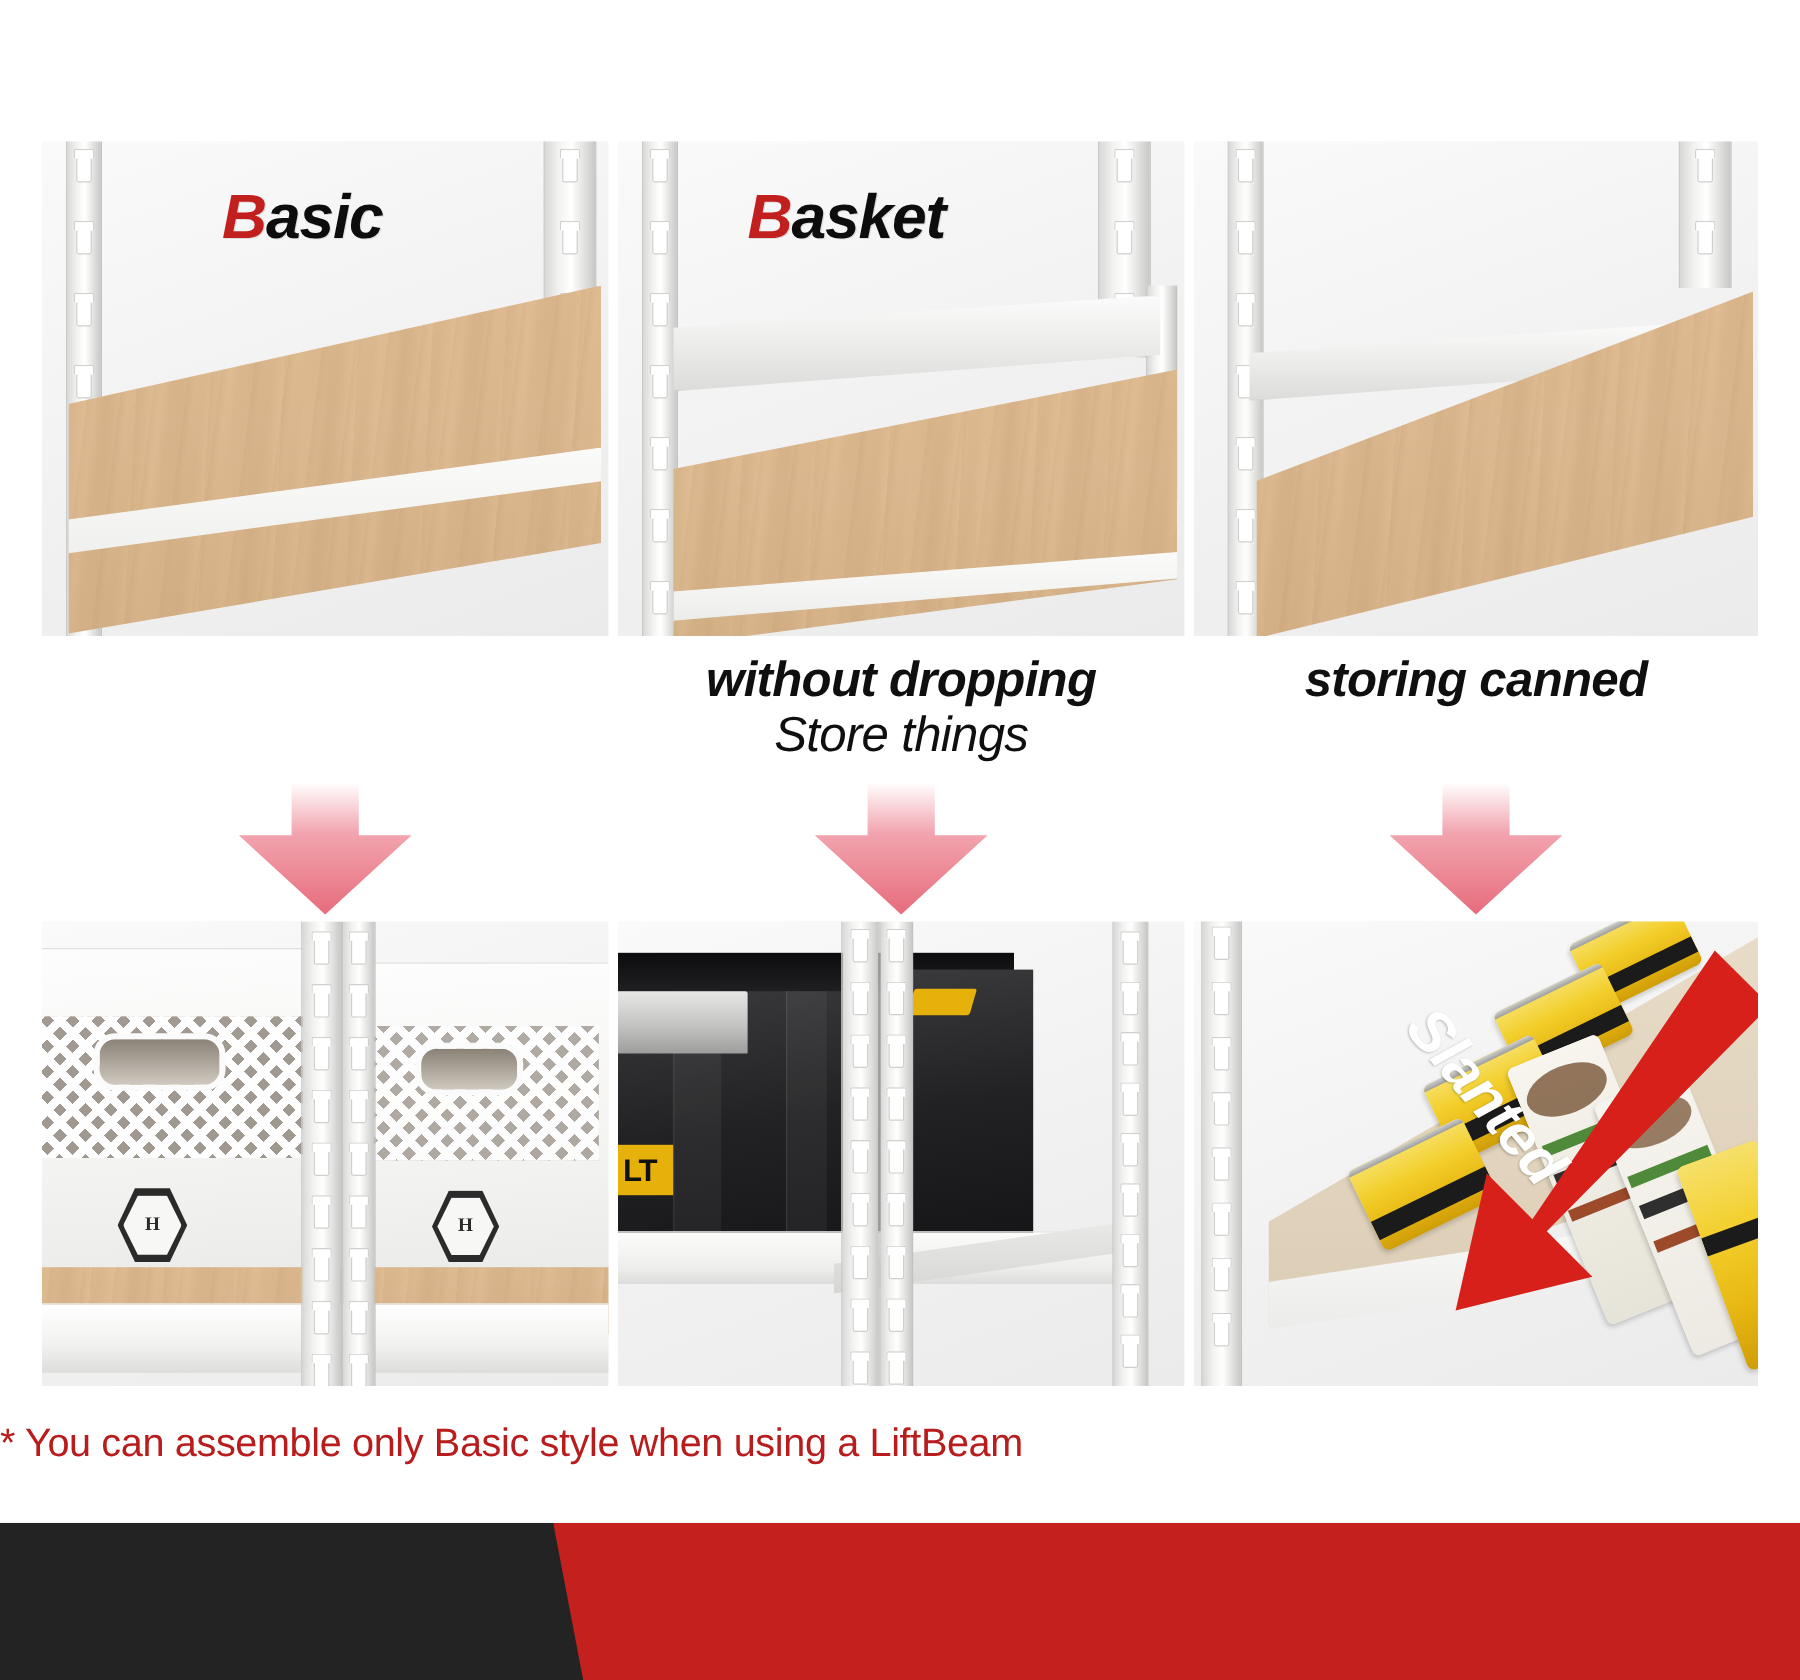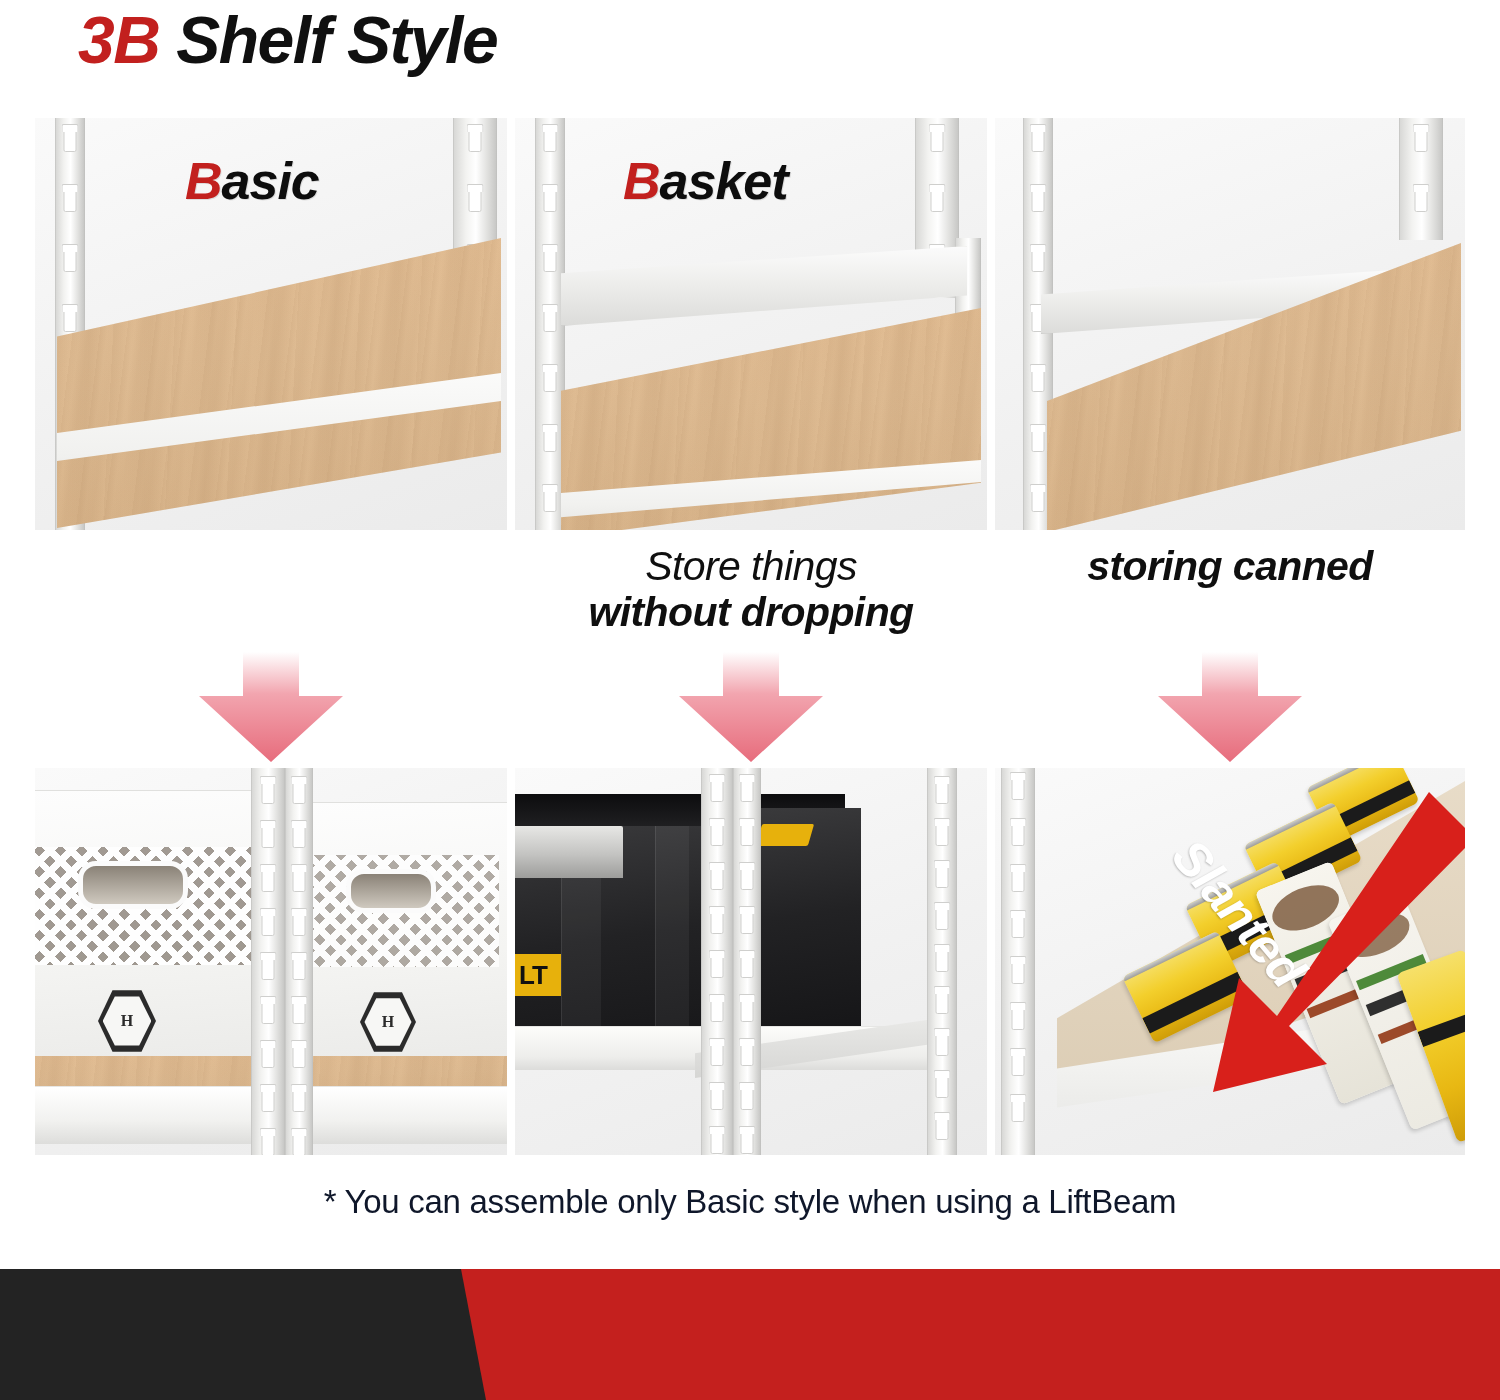--- a/index.html
+++ b/index.html
@@ -89,21 +89,21 @@
   }
   .caption .ln { display:block; }
   .caption .light { font-weight:normal; }
 
   
   .arrow { position:absolute; top:652px; width:160px; height:110px; }
 
   
   .footnote {
     position:absolute; left:0; right:0; top:1183px;
-    text-align:center; font-size:33px; color:#0f172a;
+    font-size:33px; color:#b91c1c;
     font-stretch:condensed; letter-spacing:-.3px;
   }
 
   
   .footer { position:absolute; left:0; top:1269px; width:1500px; height:131px; overflow:hidden; }
   .footer-dark { position:absolute; inset:0; background:#232323; }
   .footer-red {
     position:absolute; inset:0; background:#C4201E;
     clip-path: polygon(461px 0, 1500px 0, 1500px 131px, 486px 131px);
   }
@@ -177,23 +177,20 @@
   .slant-deck {
     position:absolute;
     background: linear-gradient(180deg,#e8dcc8 0%,#dccdb5 100%);
   }
 </style>
 </head>
 <body>
 
 <div class="page">
 
-  <div class="title">
-    <span class="t-red">3B</span><span class="t-blk"> Shelf Style</span>
-  </div>
 
   <div class="panel row1 col1">
     <div class="scene"></div>
 
     <div class="post" style="left:20px; top:-10px; height:430px;">
       <div class="slotcol">
         <div class="slot" style="top:22px;"></div>
           <div class="slot" style="top:82px;"></div>
         <div class="slot" style="top:142px;"></div>
           <div class="slot" style="top:202px;"></div>
@@ -274,22 +271,22 @@
       </div>
     </div>
     <div class="backrail" style="left:46px; top:150px; width:380px; height:66px;
          clip-path: polygon(0% 40%, 100% 0%, 100% 58%, 0% 100%);"></div>
 
     <div class="board" style="left:52px; top:116px; width:414px; height:298px;
          clip-path: polygon(0% 56%, 100% 3%, 100% 66%, 0% 100%);"></div>
   </div>
 
   <div class="caption" style="left:515px; width:472px;">
+    <span class="ln"><span class="light"></span><span>without dropping</span></span>
     <span class="ln light">Store things</span>
-    <span class="ln"><span class="light"></span><span>without dropping</span></span>
   </div>
   <div class="caption" style="left:995px; width:470px;">
     <span class="ln"><span class="light"></span><span>storing canned</span></span>
   </div>
 
   <div class="arrow" style="left:191px;">
     <svg viewBox="0 0 160 110" width="160" height="110" aria-hidden="true">
       <defs>
           <linearGradient id="ag1" x1="0" y1="0" x2="0" y2="1">
         <stop offset="0%" stop-color="#ffffff"></stop>

